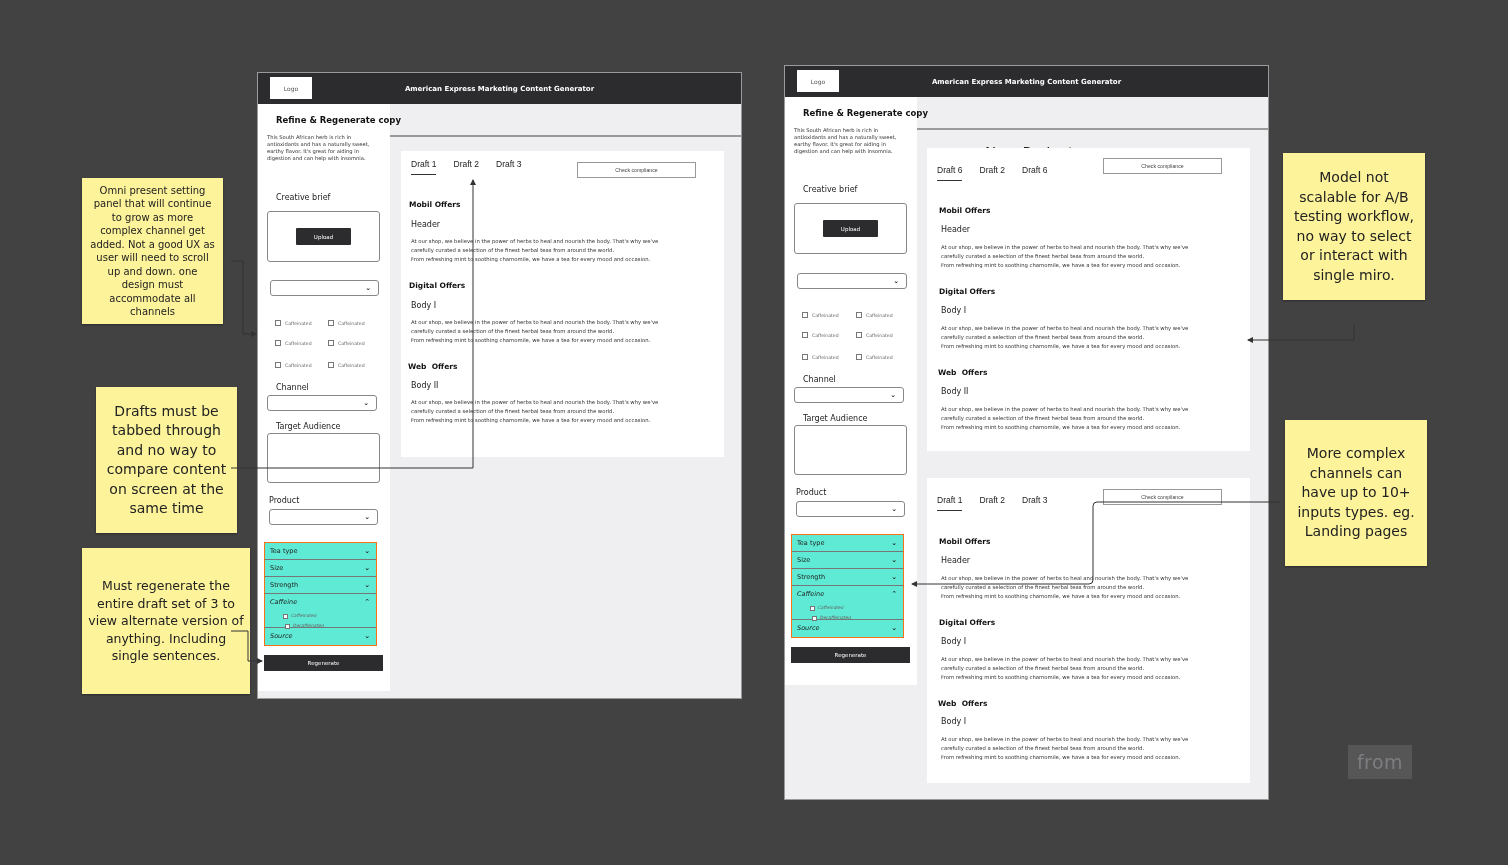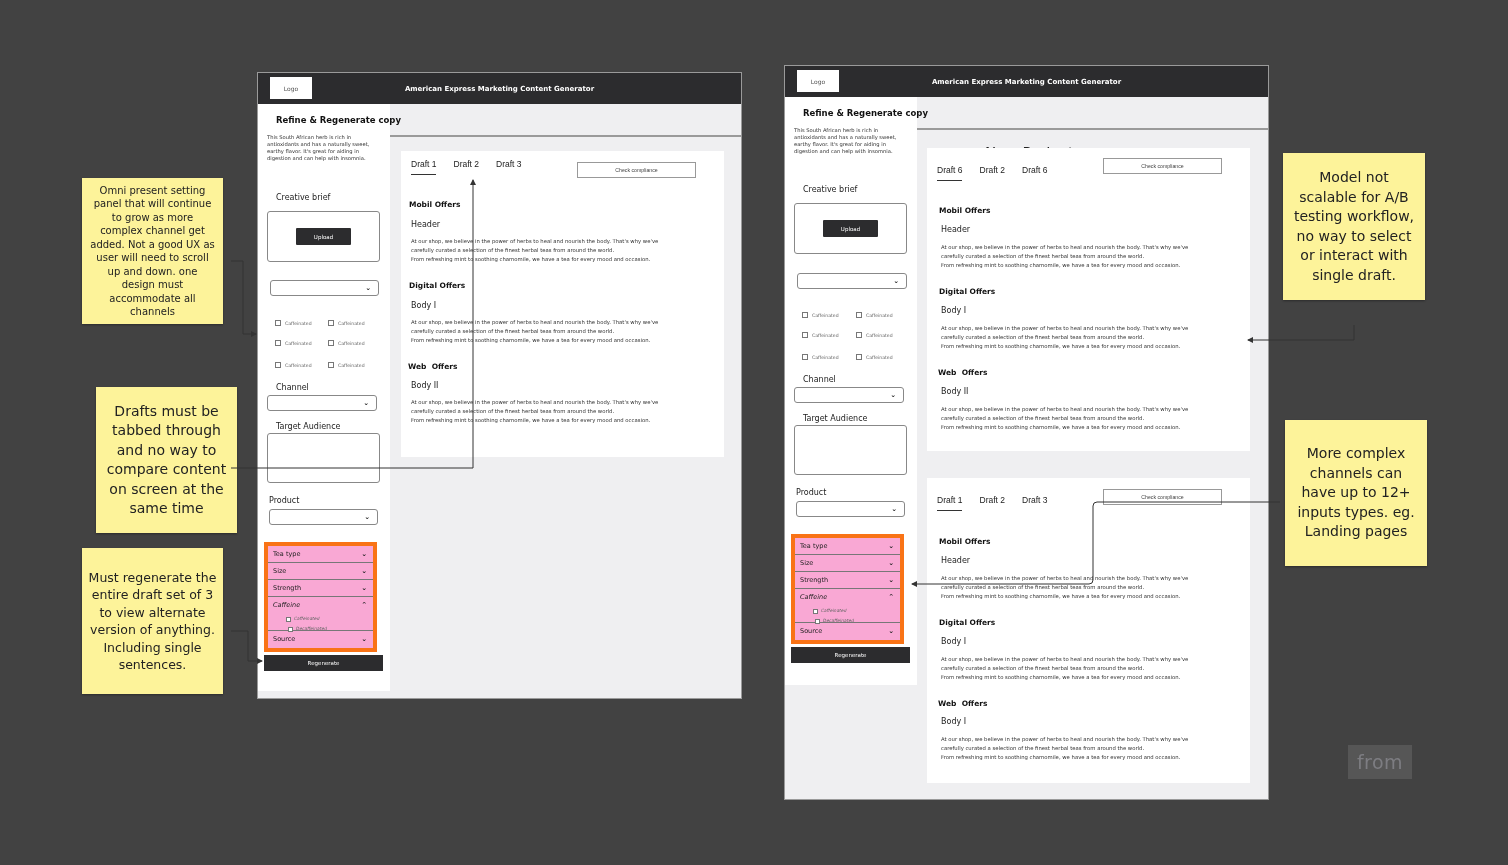--- a/index.html
+++ b/index.html
@@ -16,23 +16,23 @@
     .sb-desc { position: absolute; left: 9px; width: 115px; font-size: 5.2px; line-height: 7px; color: #333; }
     .sb-label { position: absolute; left: 18px; font-size: 8px; color: #222; }
     .upload-box { position: absolute; left: 9px; width: 113px; height: 51px; border: 1px solid #888; border-radius: 3px; background: #fff; }
     .upload-btn { position: absolute; left: 28px; top: 16px; width: 55px; height: 17px; background: #2c2c2e; color: #fff; font-size: 5.5px; display: flex; align-items: center; justify-content: center; border-radius: 1px; }
     .select { position: absolute; height: 16px; border: 1px solid #888; border-radius: 3px; background: #fff; }
     .chev { position: absolute; right: 7px; top: 3px; font-size: 7px; color: #222; font-weight: bold; }
     .cb-row { position: absolute; left: 17px; font-size: 4.6px; color: #666; display: flex; align-items: center; gap: 4px; }
     .cb { width: 6px; height: 6px; border: 1px solid #777; background: #fff; display: inline-block; }
     .textarea { position: absolute; left: 9px; width: 113px; height: 50px; border: 1px solid #888; border-radius: 3px; background: #fff; }
 
-    .acc { position: absolute; left: 6px; width: 113px; border: 4px solid #f97316; background: #f9a8d4; }
+    .acc { position: absolute; left: 6px; width: 113px; border: 1px solid #f97316; background: #5eead4; }
     .acc-row { position: relative; height: 17px; border-bottom: 1px solid #777; font-size: 6.5px; color: #222; padding-left: 5px; line-height: 16px; }
-    .acc-row:last-child { border-bottom: none; }
+    .acc-row:last-child { border-bottom: none; font-style: italic; }
     .acc-row .chev { top: 0; right: 6px; line-height: 16px; }
     .acc-open { height: 34px; font-style: italic; }
     .acc-sub { position: absolute; font-size: 4.4px; color: #666; display: flex; align-items: center; gap: 3px; }
     .acc-sub .cb { width: 5px; height: 5px; }
     .regen-btn { position: absolute; left: 6px; width: 119px; height: 16px; background: #2c2c2e; color: #fff; font-size: 5.5px; display: flex; align-items: center; justify-content: center; }
 
     .title-bar { position: absolute; left: 132px; right: 0; top: 31px; height: 33px; border-bottom: 2px solid #9a9a9a; }
     .page-title { position: absolute; left: 68px; top: 7px; font-size: 15px; color: #222; margin-top: 41px; }
 
     .card { position: absolute; background: #fff; }
@@ -306,28 +306,28 @@
       </div>
   </div>
 </div>
 
 <div class="sticky" style="left:82px; top:178px; width:141px; height:146px; font-size:10px; line-height:13.5px; padding:0 8px;">
   <span>Omni present setting panel that will continue to grow as more complex channel get added. Not a good UX as user will need to scroll up and down. one design must accommodate all channels</span>
 </div>
 <div class="sticky" style="left:96px; top:387px; width:141px; height:146px; font-size:14px; line-height:19.5px; padding:0 10px;">
   <span>Drafts must be tabbed through and no way to compare content on screen at the same time</span>
 </div>
-<div class="sticky" style="left:82px; top:548px; width:141px; height:146px; font-size:12.5px; line-height:17.5px; padding:0 6px;align-items:center;">
+<div class="sticky" style="left:82px; top:548px; width:168px; height:146px; font-size:12.5px; line-height:17.5px; padding:0 6px;align-items:center;">
   <span>Must regenerate the entire draft set of 3 to view alternate version of anything. Including single sentences.</span>
 </div>
 <div class="sticky" style="left:1283px; top:153px; width:142px; height:147px; font-size:14px; line-height:19.5px; padding:0 10px;">
-  <span>Model not scalable for A/B testing workflow, no way to select or interact with single draft.</span>
+  <span>Model not scalable for A/B testing workflow, no way to select or interact with single miro.</span>
 </div>
 <div class="sticky" style="left:1285px; top:420px; width:142px; height:146px; font-size:14px; line-height:19.5px; padding:0 12px;">
-  <span>More complex channels can have up to 12+ inputs types. eg. Landing pages</span>
+  <span>More complex channels can have up to 10+ inputs types. eg. Landing pages</span>
 </div>
 
 <svg class="conn" viewBox="0 0 1508 865">
   <defs>
     <marker id="arr" markerWidth="6" markerHeight="6" refX="5" refY="3" orient="auto">
       <path d="M0,0 L6,3 L0,6 z" fill="#333"></path>
     </marker>
   </defs>
   <g fill="none" stroke="#333" stroke-width="1">
 

